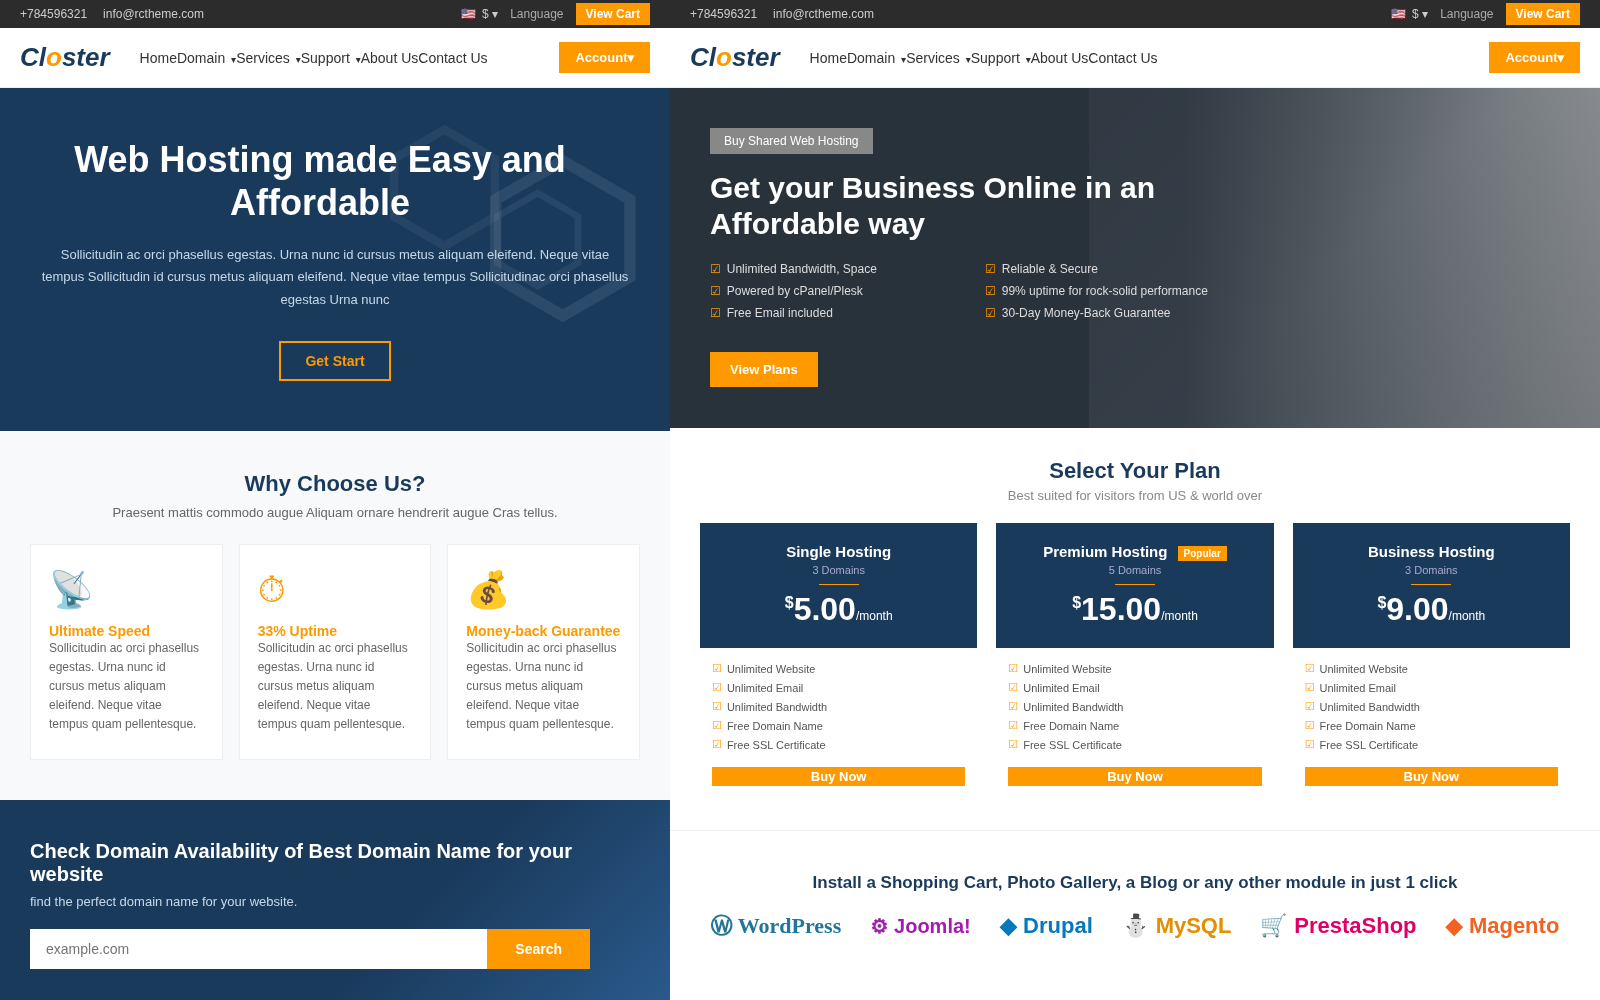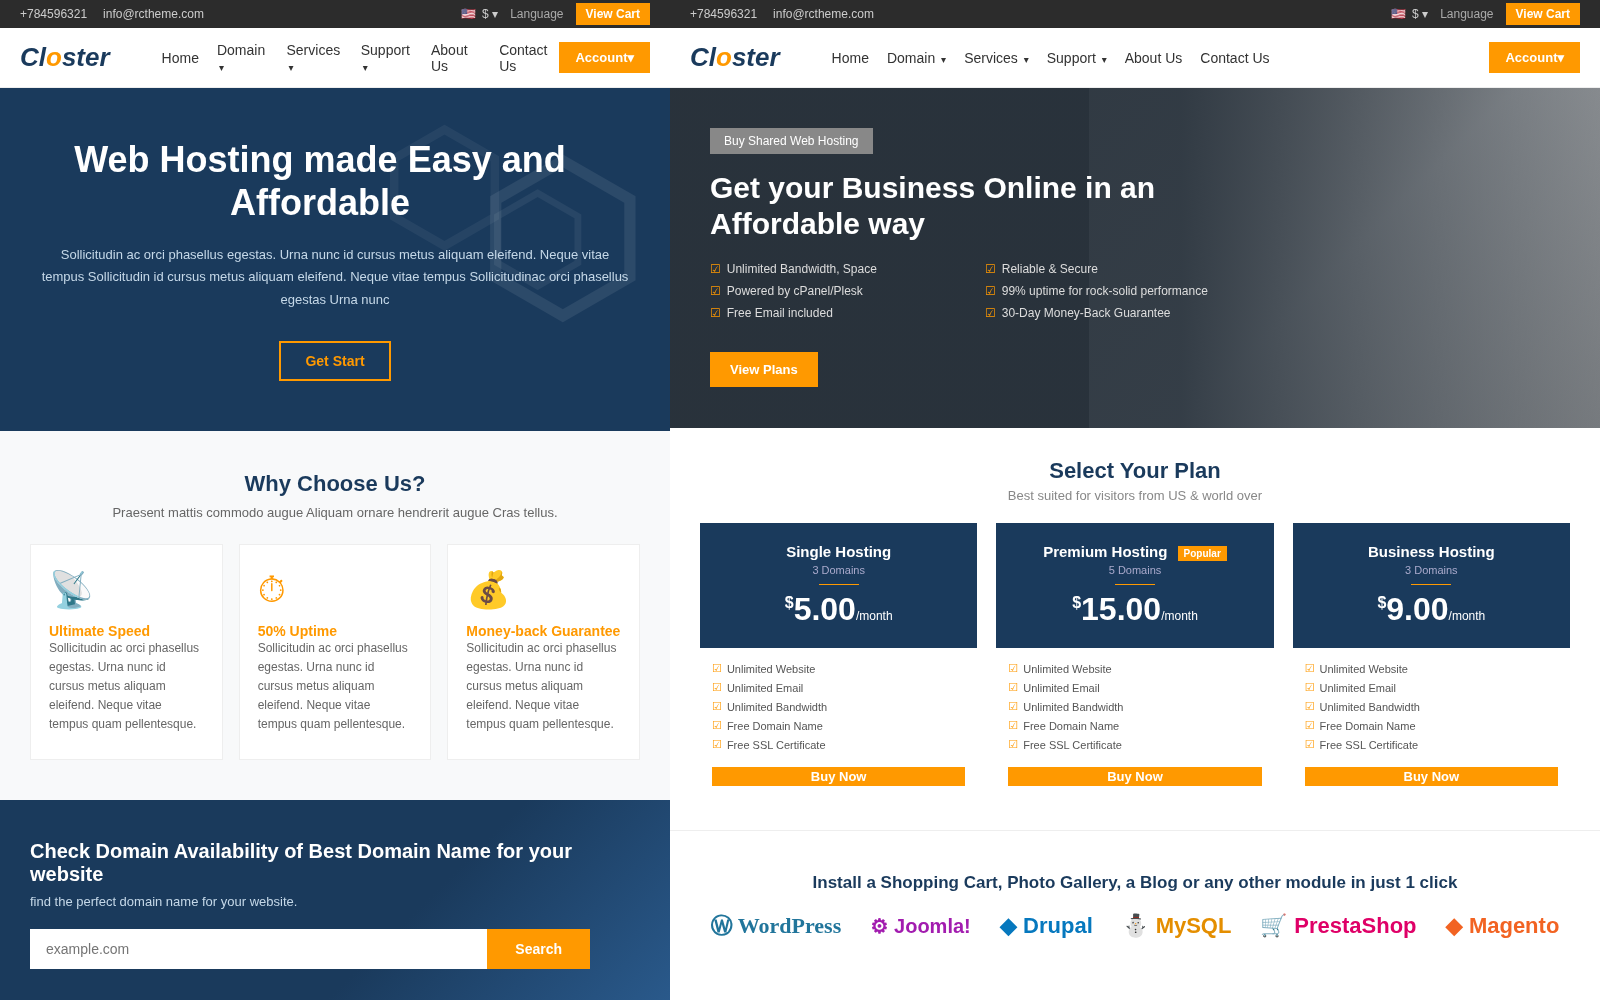--- a/index.html
+++ b/index.html
@@ -43,21 +43,21 @@
       background: #fff;
       display: flex;
       align-items: center;
       padding: 10px 20px;
       height: 60px;
       border-bottom: 1px solid #eee;
       box-shadow: 0 2px 4px rgba(0,0,0,0.05);
     }
     .logo { display: flex; align-items: center; margin-right: 30px; }
     .logo-text { font-size: 26px; font-weight: 800; color: #1a3a5c; font-style: italic; }
-    .nav-links { display: flex; gap: 18px; align-items: center; flex: 1; font-size: 14px; margin-left: 22px; }
+    .nav-links { display: flex; align-items: flex-end; flex: 1; font-size: 14px; }
     .nav-links a { text-decoration: none; color: #333; font-weight: 500; }
     .nav-links .dropdown-arrow { font-size: 10px; margin-left: 2px; }
     .account-btn {
       background: #f90;
       color: #fff;
       border: none;
       padding: 8px 16px;
       font-size: 13px;
       cursor: pointer;
       font-weight: bold;
@@ -299,21 +299,21 @@
       <div class="features-grid">
 
         <div class="feature-card">
           <div class="feature-icon">📡</div>
           <div class="feature-title">Ultimate Speed</div>
           <div class="feature-desc">Sollicitudin ac orci phasellus egestas. Urna nunc id cursus metus aliquam eleifend. Neque vitae tempus quam pellentesque.</div>
         </div>
 
         <div class="feature-card">
           <div class="feature-icon">⏱</div>
-          <div class="feature-title">50% Uptime</div>
+          <div class="feature-title">33% Uptime</div>
           <div class="feature-desc">Sollicitudin ac orci phasellus egestas. Urna nunc id cursus metus aliquam eleifend. Neque vitae tempus quam pellentesque.</div>
         </div>
 
         <div class="feature-card">
           <div class="feature-icon">💰</div>
           <div class="feature-title">Money-back Guarantee</div>
           <div class="feature-desc">Sollicitudin ac orci phasellus egestas. Urna nunc id cursus metus aliquam eleifend. Neque vitae tempus quam pellentesque.</div>
         </div>
 
       </div>

